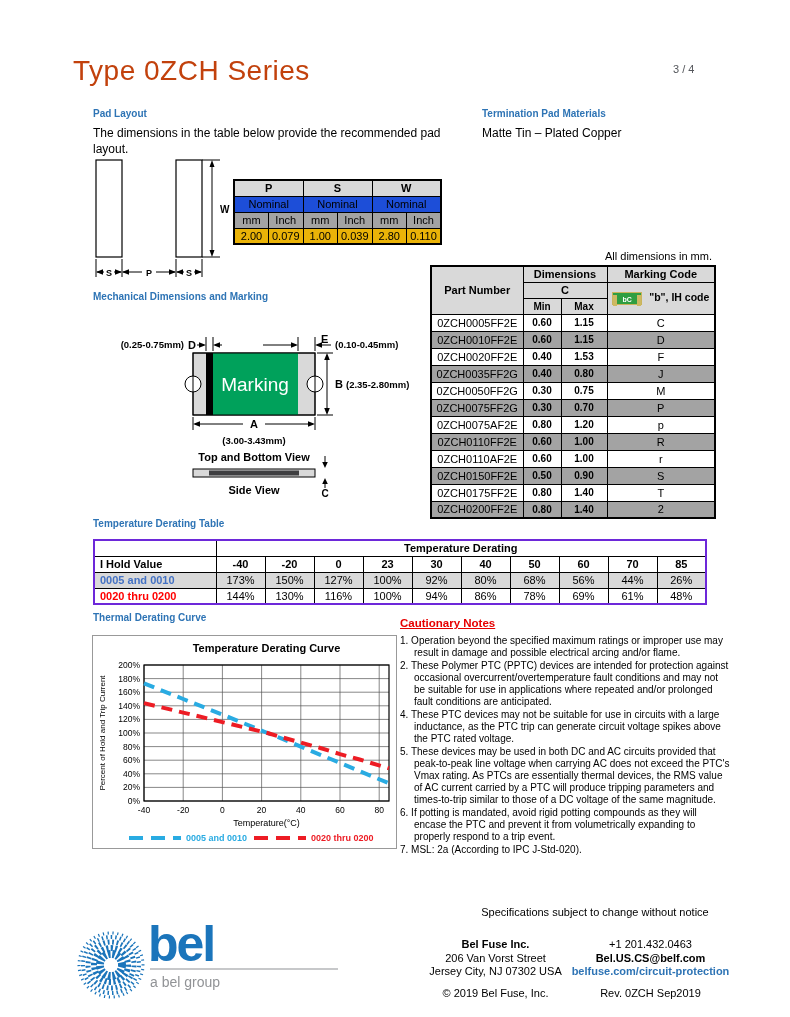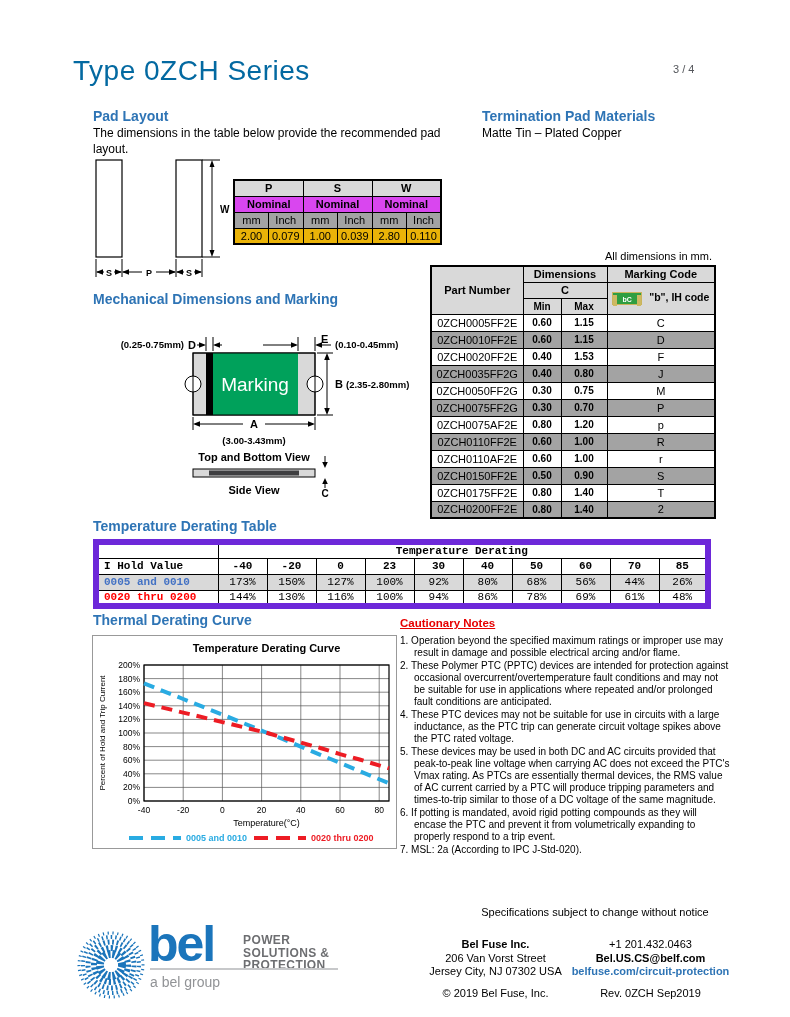--- a/index.html
+++ b/index.html
@@ -1,52 +1,52 @@
 <!DOCTYPE html>
 <html><head>
 <meta charset="utf-8">
 <style>
   * { margin:0; padding:0; box-sizing:border-box; }
   body { background:#fff; font-family:"Liberation Sans", sans-serif; color:#000; }
   .page { position:relative; width:790px; height:1017px; background:#fff; overflow:hidden; }
   .abs { position:absolute; }
 
-  .page-title { font-size:28px; font-weight:400; color:#0369a1; letter-spacing:0.5px; }
+  .page-title { font-size:28px; font-weight:400; color:#c2410c; letter-spacing:0.5px; }
   .page-num { font-size:11px; color:#54565B; }
-  .h-blue { font-size:14px; font-weight:bold; color:#2E74B5; }
+  .h-blue { font-size:10px; font-weight:bold; color:#2E74B5; }
   .h-red { font-size:11.5px; font-weight:bold; color:#E60000; text-decoration:underline; }
   .body-text { font-size:12px; line-height:1.3; }
 
   table { border-collapse:collapse; }
   th, td { border:1px solid #000; font-size:11px; text-align:center; vertical-align:middle; padding:0 2px; }
 
   
   .pad-table { border:2px solid #000; }
   .pad-table th, .pad-table td { width:34.5px; height:16px; }
   .pad-table .hd { background:#D9D9D9; font-weight:bold; }
-  .pad-table .nom { background:#d946ef; font-weight:bold; }
+  .pad-table .nom { background:#1d4ed8; font-weight:normal; }
   .pad-table .unit { background:#a3a3a3; font-weight:normal; }
   .pad-table .val { background:#eab308; font-weight:normal; }
 
   
   .part-table { border:2px solid #000; }
   .part-table th { background:#D9D9D9; height:16px; font-weight:bold; }
   .part-table td { height:17px; }
   .part-table .c-pn { width:92px; }
   .part-table .c-min { width:38px; font-weight:bold; font-size:10px; }
   .part-table .c-max { width:46px; font-weight:bold; font-size:10px; }
   .part-table .c-code { width:108px; }
   .part-table tr.alt td { background:#a3a3a3; }
   .mc-cell { font-weight:bold; font-size:10.5px; }
   .chip { display:inline-block; vertical-align:middle; margin-right:7px; border:1px solid #C9B45A; background:#2F9E41; width:30px; height:13px; line-height:12px; }
   .chip-cap { display:inline-block; width:4px; height:11px; background:#CDB962; vertical-align:middle; }
   .chip-body { display:inline-block; width:20px; color:#fff; font-size:7px; font-weight:bold; vertical-align:middle; }
 
   
-  .der-table { border:6px solid #6d28d9;font-family:Liberation Mono, monospace; }
+  .der-table { border:2px solid #6d28d9; }
   .der-table th, .der-table td { height:16px; }
   .der-table th { font-weight:bold; background:#fff; }
   .der-table .ihold { width:122px; text-align:left; padding-left:5px; }
   .der-table td { width:49px; font-weight:normal; }
 
   .chart-box { border:1px solid #999; background:#fff; }
 
   .note-small { font-size:11px; }
   .caution-list { list-style:none; font-size:10px; line-height:1.2; }
   .caution-list li { padding-left:14px; text-indent:-14px; margin-bottom:1px; }
@@ -405,25 +405,20 @@
     <g fill="none" stroke="#1B75BB">
       <circle cx="35" cy="35" r="11" stroke-width="8" stroke-dasharray="2.6 1.8"></circle>
       <circle cx="35" cy="35" r="17" stroke-width="6" stroke-dasharray="2.2 2.2" transform="rotate(15 35 35)"></circle>
       <circle cx="35" cy="35" r="23" stroke-width="5" stroke-dasharray="1.8 2.6" transform="rotate(30 35 35)"></circle>
       <circle cx="35" cy="35" r="28" stroke-width="4" stroke-dasharray="1.5 3" transform="rotate(48 35 35)"></circle>
       <circle cx="35" cy="35" r="32" stroke-width="3" stroke-dasharray="1.2 3.6" transform="rotate(66 35 35)"></circle>
     </g>
     <circle cx="35" cy="35" r="7" fill="#fff"></circle>
   </svg>
   <div class="abs bel-word" style="left:148px; top:922px;">bel</div>
-  <div class="abs psp" style="left:243px; top:934px;">
-    <div>POWER</div>
-    <div>SOLUTIONS &amp;</div>
-    <div>PROTECTION</div>
-  </div>
   <div class="abs bel-rule" style="left:150px; top:968px; width:188px;"></div>
   <div class="abs bel-group" style="left:150px; top:974px;">a bel group</div>
 
   <div class="abs footer-col" style="left:408px; top:938px; width:175px;">
     <div class="bold">Bel Fuse Inc.</div>
     <div>206 Van Vorst Street</div>
     <div>Jersey City, NJ 07302 USA</div>
     <div style="height:8px;"></div>
     <div>© 2019 Bel Fuse, Inc.</div>
   </div>

